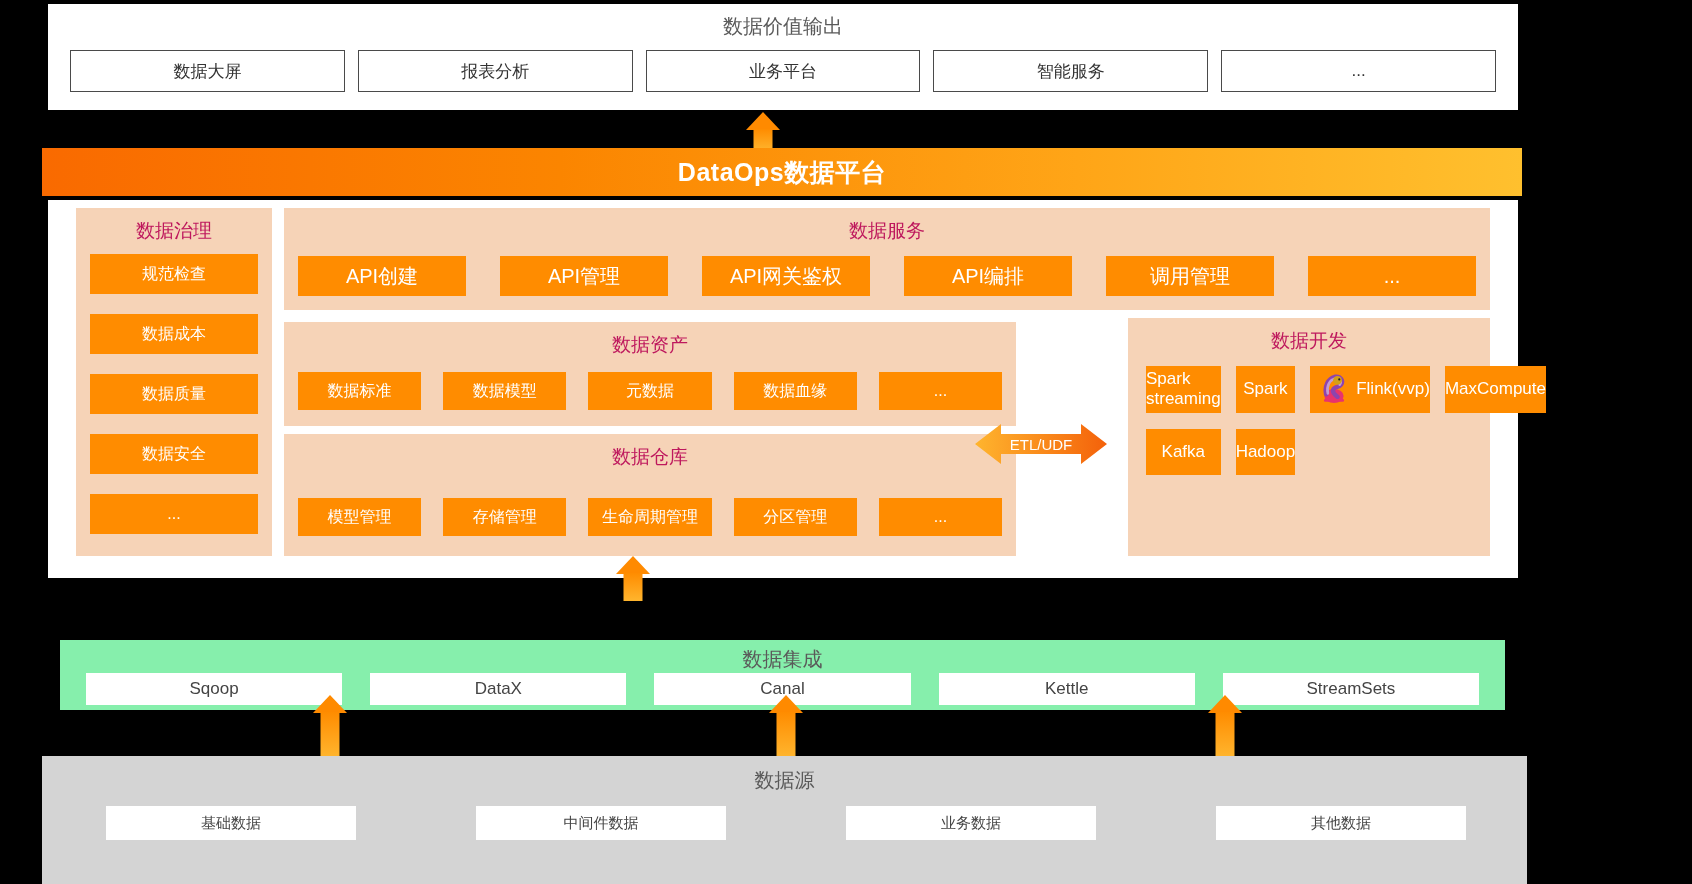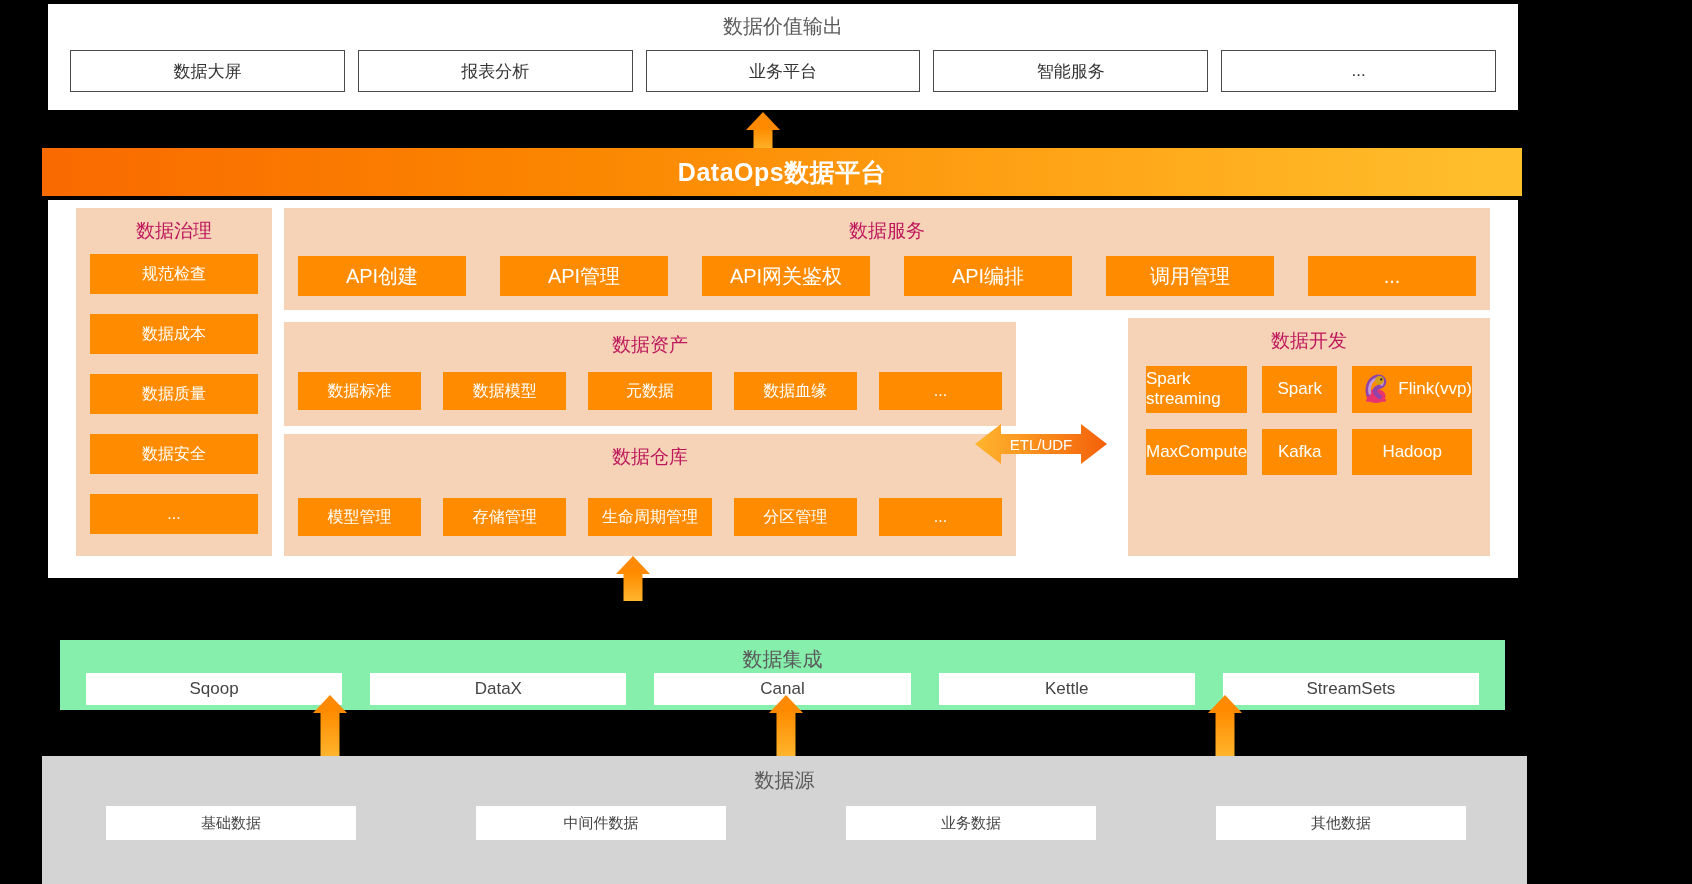--- a/index.html
+++ b/index.html
@@ -106,21 +106,21 @@
   .warehouse{left:236px;top:234px;width:732px;height:122px;}
   .wh-row{
     position:absolute;left:14px;top:64px;width:704px;height:38px;
     display:flex;gap:22px;
   }
 
   
   .dev{left:1080px;top:118px;width:362px;height:238px;}
   .dev-grid{
     position:absolute;left:18px;top:48px;width:326px;height:172px;
-    display:grid;grid-template-columns:1fr 1fr 1fr;grid-template-rows:1fr 1fr 1fr;
+    display:grid;grid-template-columns:1fr 1fr 1fr 1fr;grid-template-rows:1fr 1fr 1fr;
     gap:16px 15px;
   }
   .dev-grid .pill{
     background:#ff8c00;display:flex;align-items:center;
     justify-content:center;color:#fff;font-size:17px;position:relative;
   }
   .dev-grid .pill.with-icon{justify-content:flex-start;padding-left:46px;}
   .flink-icon{
     position:absolute;left:10px;top:50%;transform:translateY(-50%);
     width:28px;height:30px;

